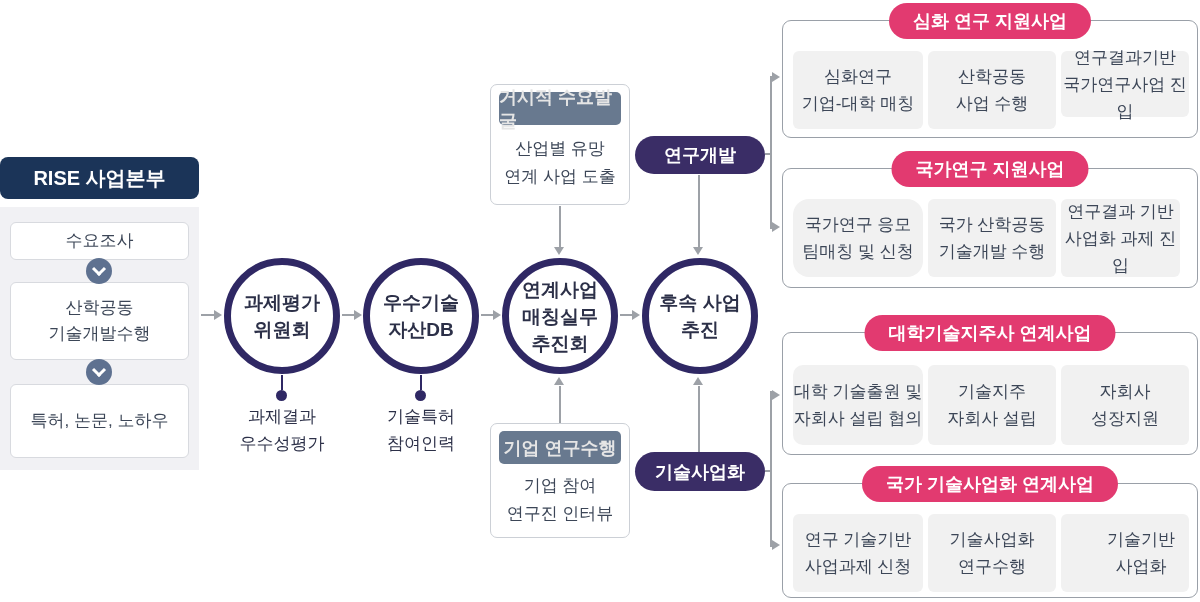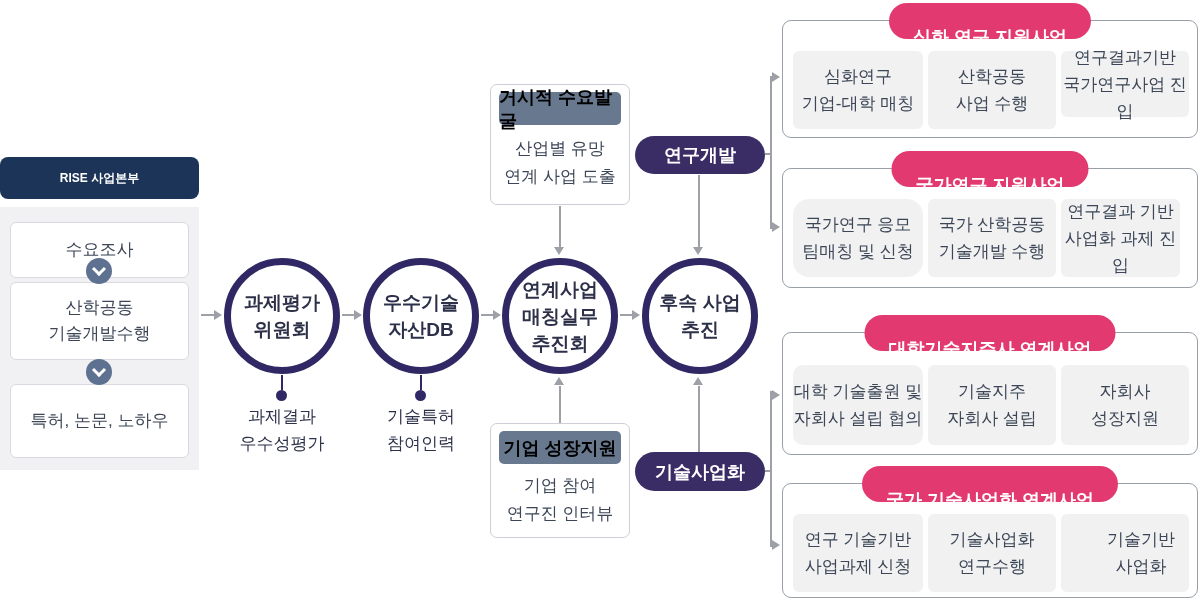--- a/index.html
+++ b/index.html
@@ -8,21 +8,21 @@
     --panel-bg:#F1F1F4; --box-border:#D8DADF; --section-border:#9AA0A8;
     --graybox-bg:#F1F1F1; --ink:#3C4657;
   }
   *{margin:0;padding:0;box-sizing:border-box;}
   html,body{background:#fff;}
   body{font-family:"Liberation Sans","DejaVu Sans",sans-serif;}
   .stage{position:relative;width:1200px;height:602px;background:#fff;overflow:hidden;}
   .pre{white-space:pre-line;}
 
   .rise-header{position:absolute;left:0;top:157px;width:199px;height:42px;background:var(--navy);
-    border-radius:8px;color:#fff;font-weight:bold;font-size:12px;display:flex;align-items:center;justify-content:center;}
+    border-radius:8px;color:#fff;font-weight:bold;font-size:20px;display:flex;align-items:center;justify-content:center;}
   .left-panel{position:absolute;left:0;top:207px;width:199px;height:263px;background:var(--panel-bg);}
   .step{position:absolute;background:#fff;border:1px solid var(--box-border);border-radius:6px;
     display:flex;align-items:center;justify-content:center;text-align:center;font-size:17px;
     line-height:26px;color:var(--ink);}
   .chev{position:absolute;width:26px;height:26px;border-radius:50%;background:var(--slate-icon);
     display:flex;align-items:center;justify-content:center;z-index:3;}
   .chev span{display:block;width:10px;height:10px;border-left:3px solid #fff;border-bottom:3px solid #fff;
     transform:rotate(-45deg);margin-top:-4px;}
 
   .circle{position:absolute;width:116px;height:116px;border:7px solid var(--indigo);border-radius:50%;
@@ -38,44 +38,44 @@
   .ah-up{position:absolute;width:0;height:0;border-left:5px solid transparent;
     border-right:5px solid transparent;border-bottom:8px solid var(--line);}
 
   .dot{position:absolute;width:11px;height:11px;border-radius:50%;background:var(--indigo);}
   .note{position:absolute;width:140px;text-align:center;font-size:17px;line-height:27px;
     color:var(--indigo-ink);}
   .note-line{position:absolute;width:2px;background:var(--indigo);}
 
   .demand-box{position:absolute;width:140px;background:#fff;border:1px solid #CCD0D6;border-radius:7px;}
   .demand-head{position:absolute;left:8px;right:8px;top:7px;height:33px;border-radius:5px;
-    background:var(--slate);color:#000000;font-weight:bold;font-size:18px;display:flex;
+    background:var(--slate);color:#e5e5e5;font-weight:bold;font-size:18px;display:flex;
     align-items:center;justify-content:center;}
   .demand-body{position:absolute;left:0;right:0;text-align:center;font-size:17px;line-height:28px;color:var(--ink);}
 
   .track-pill{position:absolute;width:130px;background:var(--purple);border-radius:20px;color:#fff;
     font-weight:bold;font-size:18px;display:flex;align-items:center;justify-content:center;z-index:2;}
 
   .section{position:absolute;left:782px;width:416px;background:#fff;border:1.5px solid var(--section-border);
     border-radius:9px;}
   .section-pill{position:absolute;top:-18px;left:50%;transform:translateX(-50%);height:36px;
-    line-height:36px;padding:16px 24px;border-radius:18px;background:var(--pink);color:#fff;
+    line-height:36px;padding:0 24px;border-radius:18px;background:var(--pink);color:#fff;
     font-weight:bold;font-size:18px;white-space:nowrap;z-index:2;}
   .pg{position:absolute;background:var(--graybox-bg);border-radius:6px;display:flex;align-items:center;
     justify-content:center;text-align:center;font-size:17px;line-height:27px;color:var(--ink);}
 </style>
 </head>
 <body>
 
 <div class="stage">
 
   <div class="rise-header">RISE 사업본부</div>
   <div class="left-panel"></div>
 
-  <div class="step pre" style="left:10px;top:222px;width:179px;height:56px;">수요조사</div>
+  <div class="step pre" style="left:10px;top:222px;width:179px;height:38px;">수요조사</div>
   <div class="chev" style="left:86px;top:258px;">
       <span></span>
     </div>
   <div class="step pre" style="left:10px;top:282px;width:179px;height:78px;">산학공동
 기술개발수행</div>
   <div class="chev" style="left:86px;top:359px;">
       <span></span>
     </div>
   <div class="step pre" style="left:10px;top:384px;width:179px;height:74px;text-align:right;">특허, 논문, 노하우</div>
 
@@ -111,21 +111,21 @@
 
   <div class="demand-box" style="left:490px;top:84px;height:121px;">
     <div class="demand-head">거시적 수요발굴</div>
     <div class="demand-body pre" style="top:50px;">산업별 유망
 연계 사업 도출</div>
   </div>
   <div class="vline" style="left:559px;top:206px;height:41px;"></div>
   <div class="ah-down" style="left:554px;top:247px;"></div>
 
   <div class="demand-box" style="left:490px;top:423px;height:115px;">
-    <div class="demand-head">기업 성장지원</div>
+    <div class="demand-head">기업 연구수행</div>
     <div class="demand-body pre" style="top:48px;">기업 참여
 연구진 인터뷰</div>
   </div>
   <div class="ah-up" style="left:554px;top:377px;"></div>
   <div class="vline" style="left:559px;top:386px;height:37px;"></div>
 
   <div class="track-pill" style="left:635px;top:136px;height:38px;">연구개발</div>
   <div class="vline" style="left:698px;top:175px;height:72px;"></div>
   <div class="ah-down" style="left:693px;top:247px;"></div>
 

